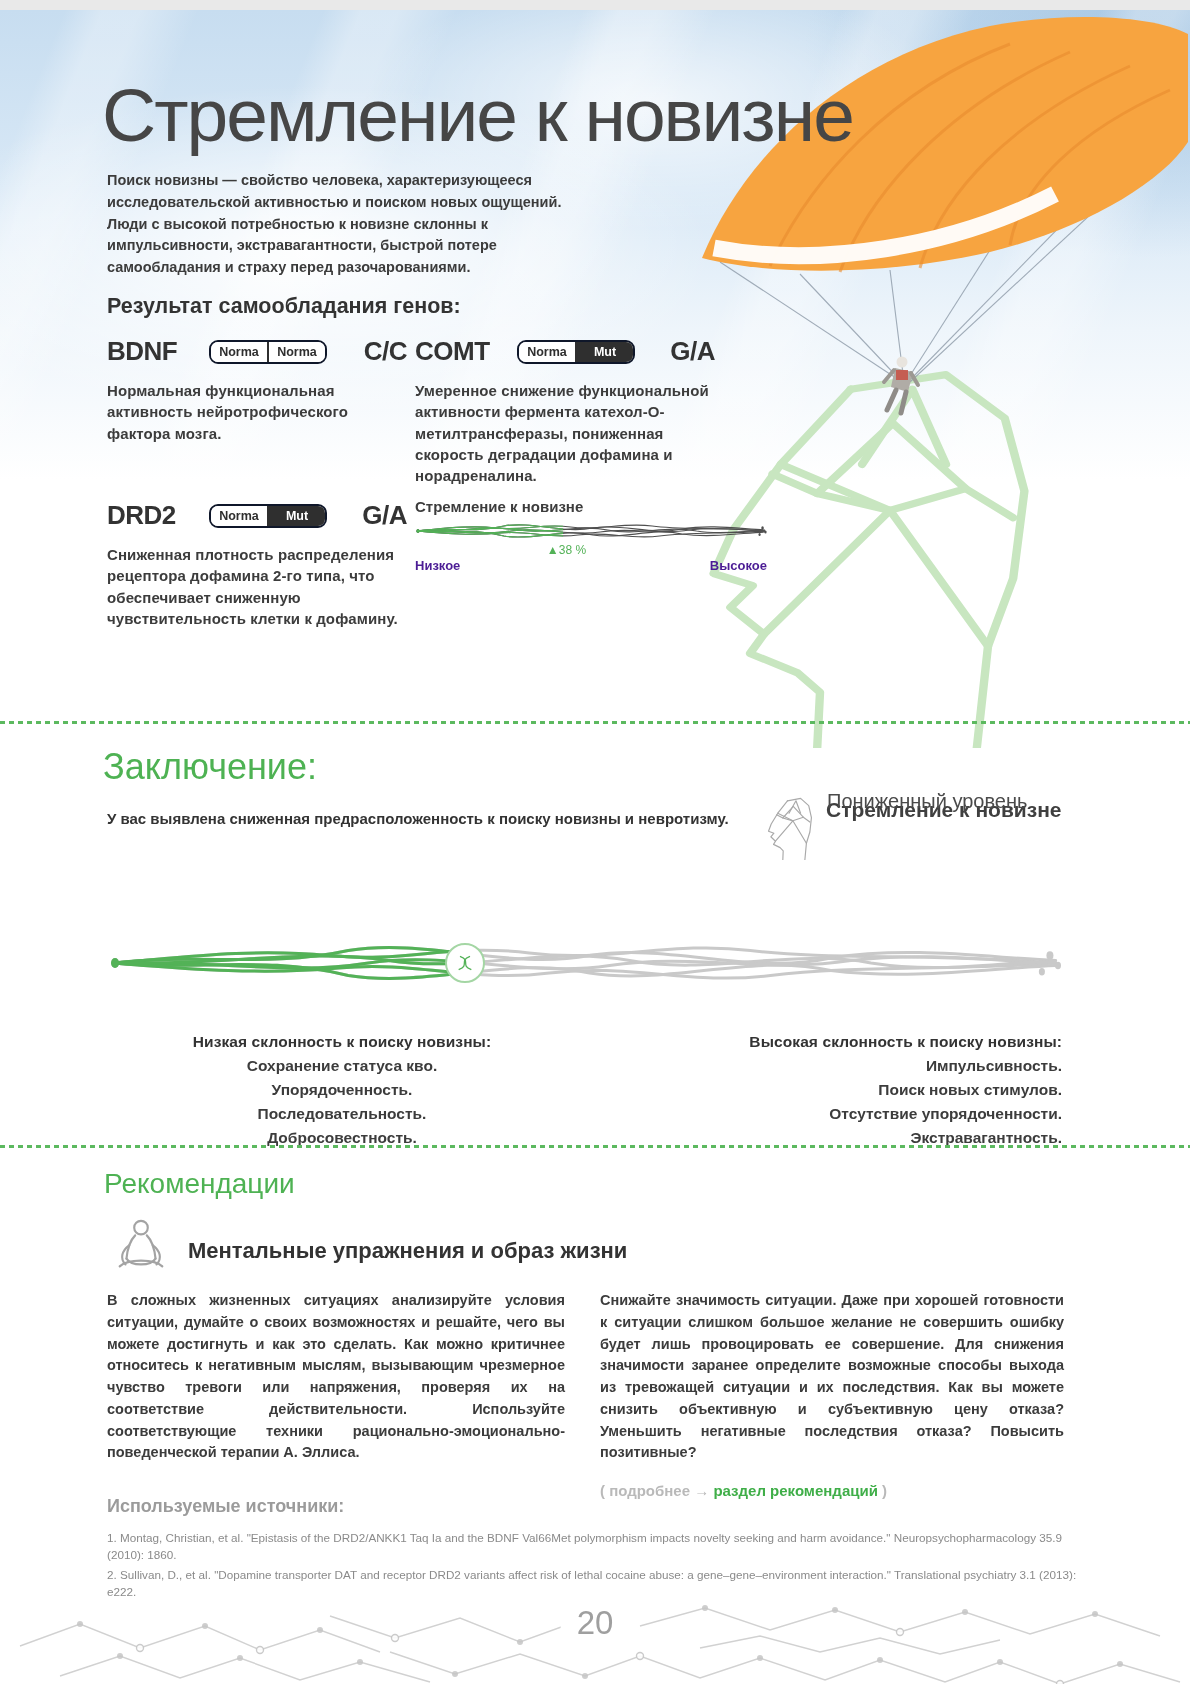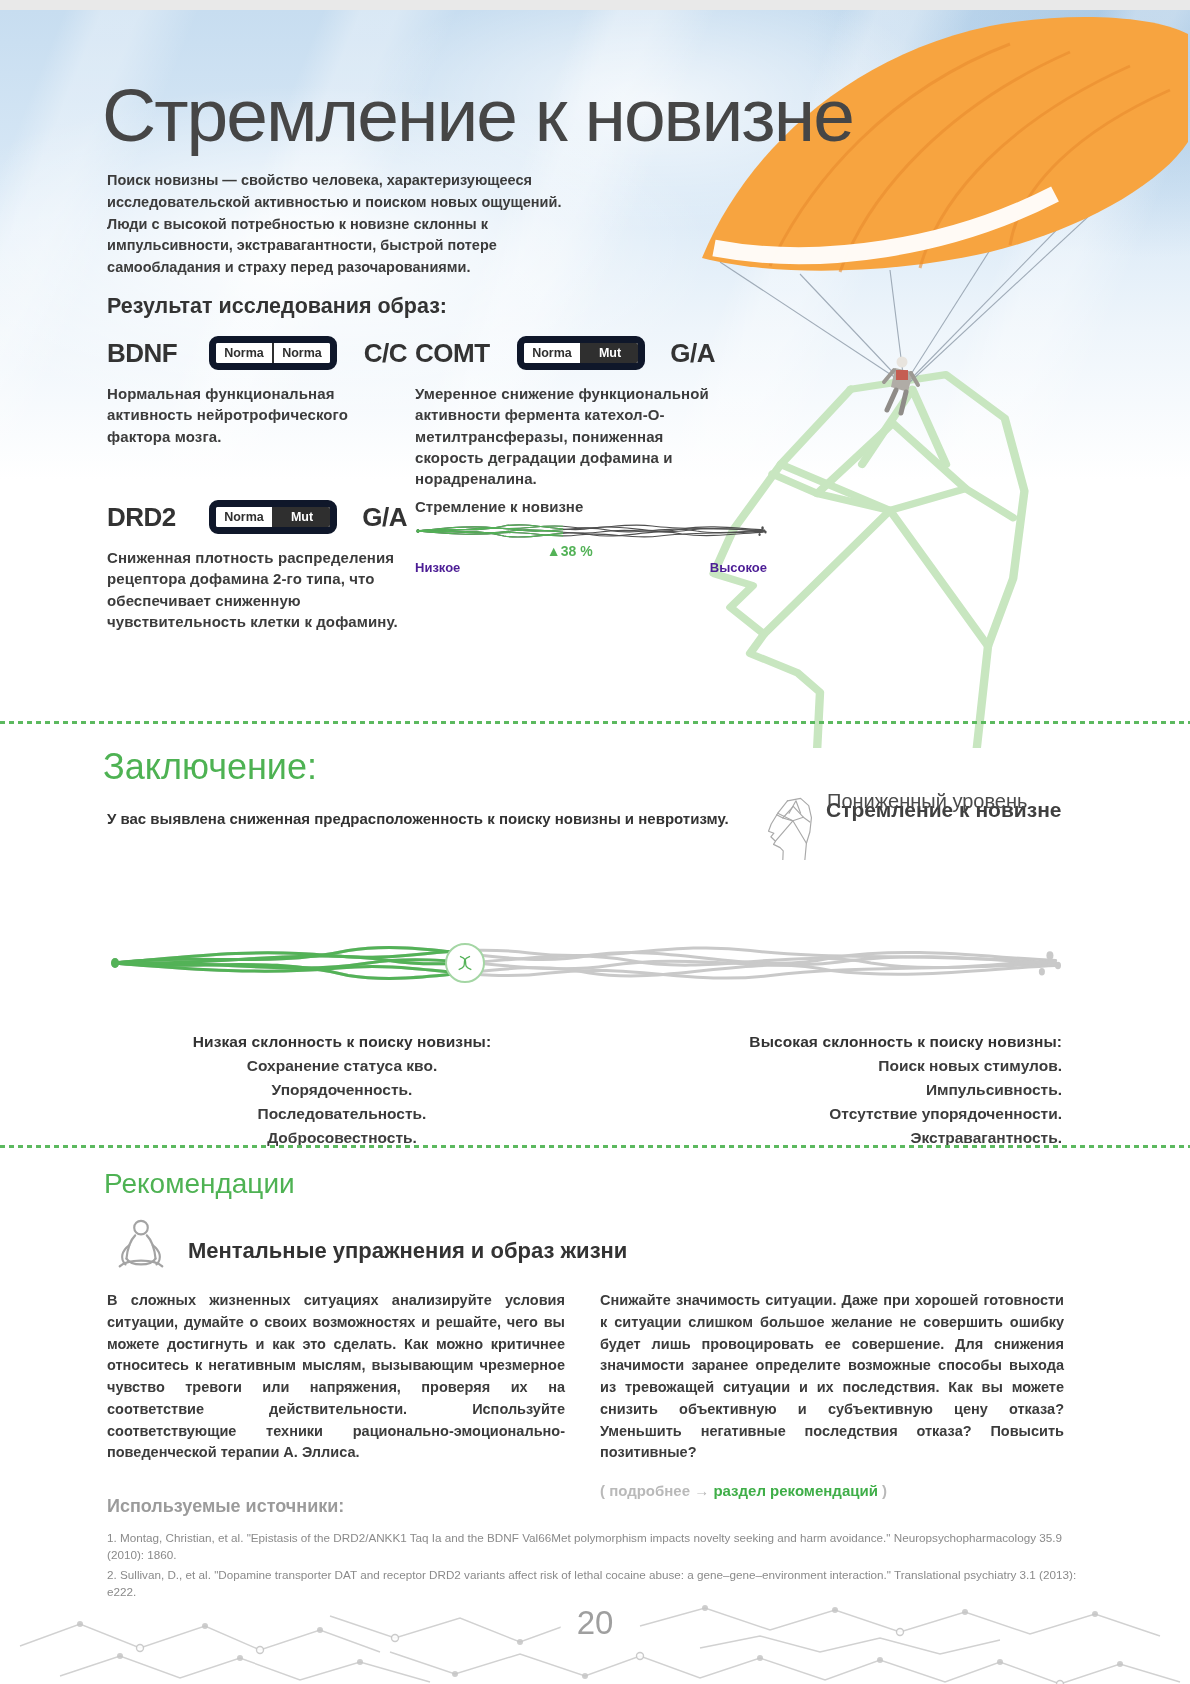--- a/index.html
+++ b/index.html
@@ -25,36 +25,36 @@
   .head-small{position:absolute;left:760px;top:784px;width:58px;height:66px;color:#a9a9a9;z-index:2;}
   
   .title{position:absolute;left:102px;top:62px;z-index:3;font-size:75px;font-weight:400;
     color:#464646;letter-spacing:-2px;white-space:nowrap;}
   .intro{position:absolute;left:107px;top:160px;width:470px;z-index:2;
     font-size:14.5px;font-weight:700;line-height:1.5;color:#3c3c3c;}
   .genes-heading{position:absolute;left:107px;top:284px;z-index:2;font-size:21.5px;font-weight:700;color:#333;}
   .gene-block{position:absolute;width:300px;z-index:2;}
   .gene-row{display:flex;align-items:center;}
   .gene-name{font-size:26px;font-weight:700;color:#333;width:102px;letter-spacing:-.5px;}
-  .badge{display:inline-flex;border:7px solid #0f172a;border-radius:9px;overflow:hidden;background:#fff;}
+  .badge{display:inline-flex;border:2px solid #0f172a;border-radius:9px;overflow:hidden;background:#fff;}
   .badge-cell{min-width:44px;padding:3px 6px;text-align:center;font-size:12.5px;font-weight:700;color:#2f2f2f;background:#fff;}
   .badge-cell + .badge-cell{border-left:2px solid #2f2f2f;}
   .badge-cell.mut{background:#2f2f2f;color:#fff;}
   .genotype{margin-left:auto;font-size:26px;font-weight:700;color:#333;letter-spacing:-.5px;}
   .gene-desc{margin-top:13px;font-size:15px;font-weight:700;line-height:1.42;color:#3c3c3c;letter-spacing:.1px;}
   
   .mini-chart{position:absolute;left:415px;top:488px;width:352px;z-index:2;}
   .mini-label{font-size:15px;font-weight:700;color:#3c3c3c;}
   .mini-line{position:relative;width:352px;height:20px;margin-top:6px;}
   .mini-line > svg{position:absolute;inset:0;width:100%;height:100%;}
   .mini-line .gray{color:#4f4f4f;}
   .mini-green-clip{position:absolute;top:0;left:0;height:100%;width:var(--split,40%);overflow:hidden;}
   .mini-green-clip svg{position:absolute;top:0;left:0;width:352px;height:20px;color:#53b257;}
   .mini-marker{position:relative;margin-left:calc(var(--split,40%) - 16px);width:60px;
-    font-size:14px;font-weight:700;color:#53b257;margin-top:2px;}
+    font-size:12px;font-weight:400;color:#53b257;margin-top:2px;}
   .mini-ends{display:flex;justify-content:space-between;margin-top:1px;
     font-size:13px;font-weight:700;color:#4c1d95;}
   
   .dashed{position:absolute;left:0;width:1190px;height:3px;z-index:2;
     background:repeating-linear-gradient(90deg,#5cb95f 0 5px,transparent 5px 9px);}
   
   .conclusion-heading{position:absolute;left:103px;top:736px;z-index:2;font-size:36px;font-weight:400;color:#4eb253;}
   .conclusion-text{position:absolute;left:107px;top:800px;width:650px;z-index:2;
     font-size:15px;font-weight:700;color:#333;}
   .trait-name{position:absolute;left:826px;top:788px;z-index:2;font-size:21px;font-weight:700;color:#3f3f3f;}
@@ -154,21 +154,21 @@
     </g>
   </svg>
 
   <svg class="head-big" viewBox="0 0 300 330" preserveAspectRatio="none">
     <use href="#headshape"></use>
   </svg>
 
   <div class="title">Стремление к новизне</div>
   <div class="intro">Поиск новизны — свойство человека, характеризующееся исследовательской активностью и поиском новых ощущений. Люди с высокой потребностью к новизне склонны к импульсивности, экстравагантности, быстрой потере самообладания и страху перед разочарованиями.</div>
 
-  <div class="genes-heading">Результат исследования образ:</div>
+  <div class="genes-heading">Результат самообладания генов:</div>
 
   <div class="gene-block" style="left:107px;top:326px;">
     <div class="gene-row">
       <span class="gene-name">BDNF</span>
       <span class="badge">
         <span class="badge-cell">Norma</span>
         <span class="badge-cell">Norma</span>
       </span>
       <span class="genotype">C/C</span>
     </div>
@@ -254,22 +254,22 @@
 
   <div class="lists low">
     <div class="list-heading">Низкая склонность к поиску новизны:</div>
     <div class="list-item">Сохранение статуса кво.</div>
     <div class="list-item">Упорядоченность.</div>
     <div class="list-item">Последовательность.</div>
     <div class="list-item">Добросовестность.</div>
   </div>
   <div class="lists high">
     <div class="list-heading">Высокая склонность к поиску новизны:</div>
+    <div class="list-item">Импульсивность.</div>
     <div class="list-item">Поиск новых стимулов.</div>
-    <div class="list-item">Импульсивность.</div>
     <div class="list-item">Отсутствие упорядоченности.</div>
     <div class="list-item">Экстравагантность.</div>
   </div>
 
   <div class="dashed" style="top:1135px;"></div>
 
   <div class="rec-heading">Рекомендации</div>
 
   <svg class="med-icon" viewBox="0 0 64 64">
     <g fill="none" stroke="currentColor" stroke-width="2.2" stroke-linecap="round">

